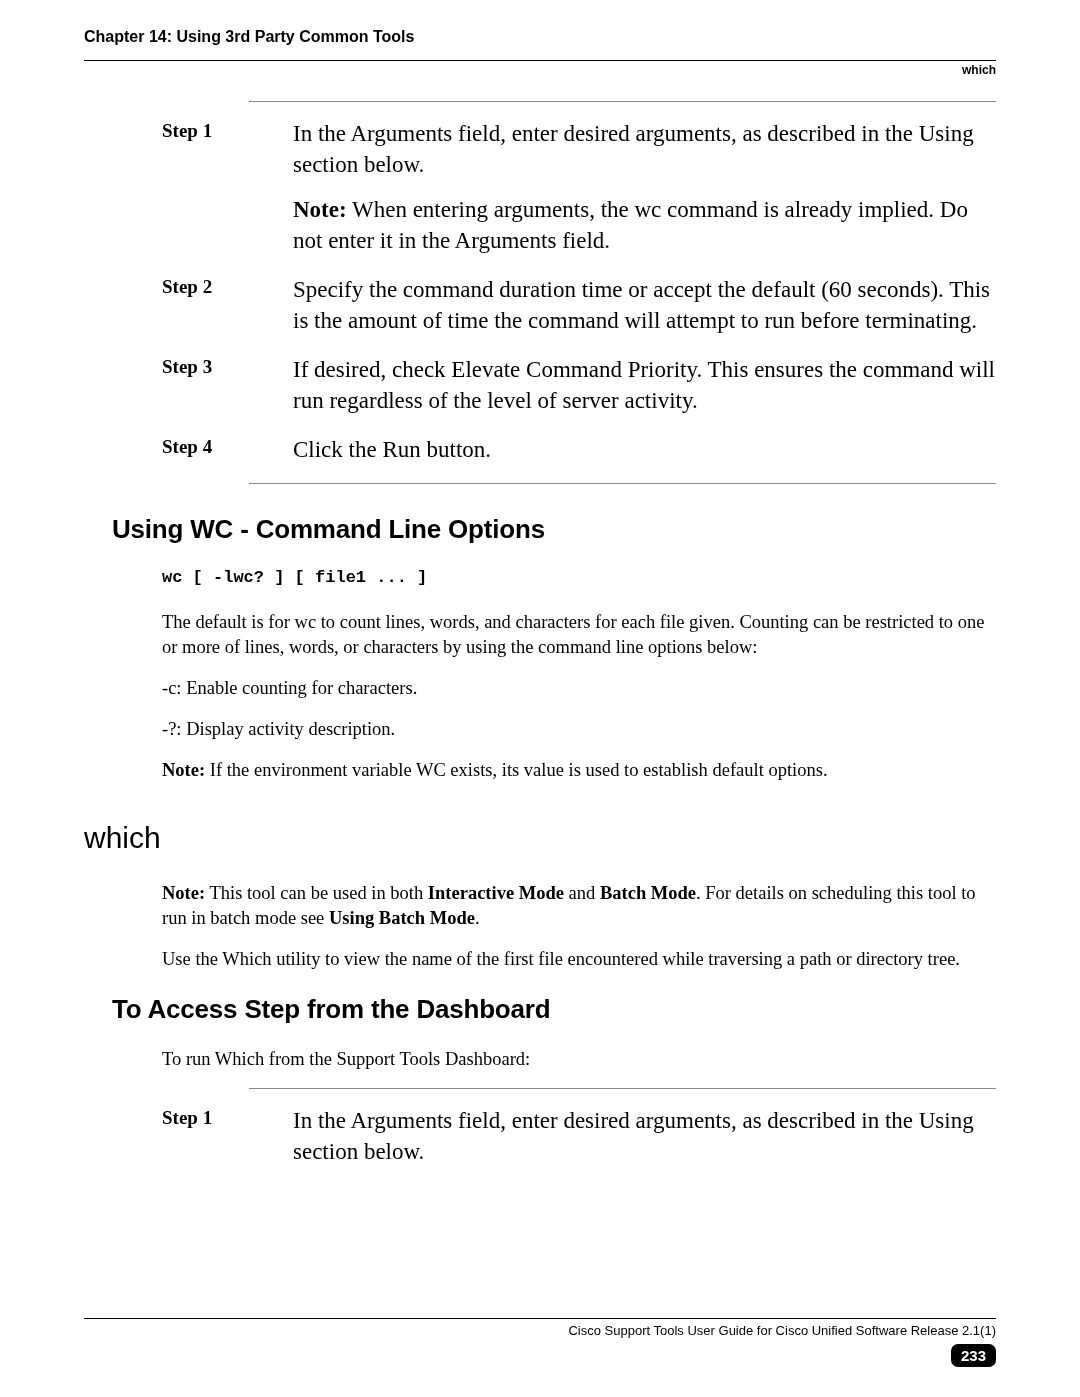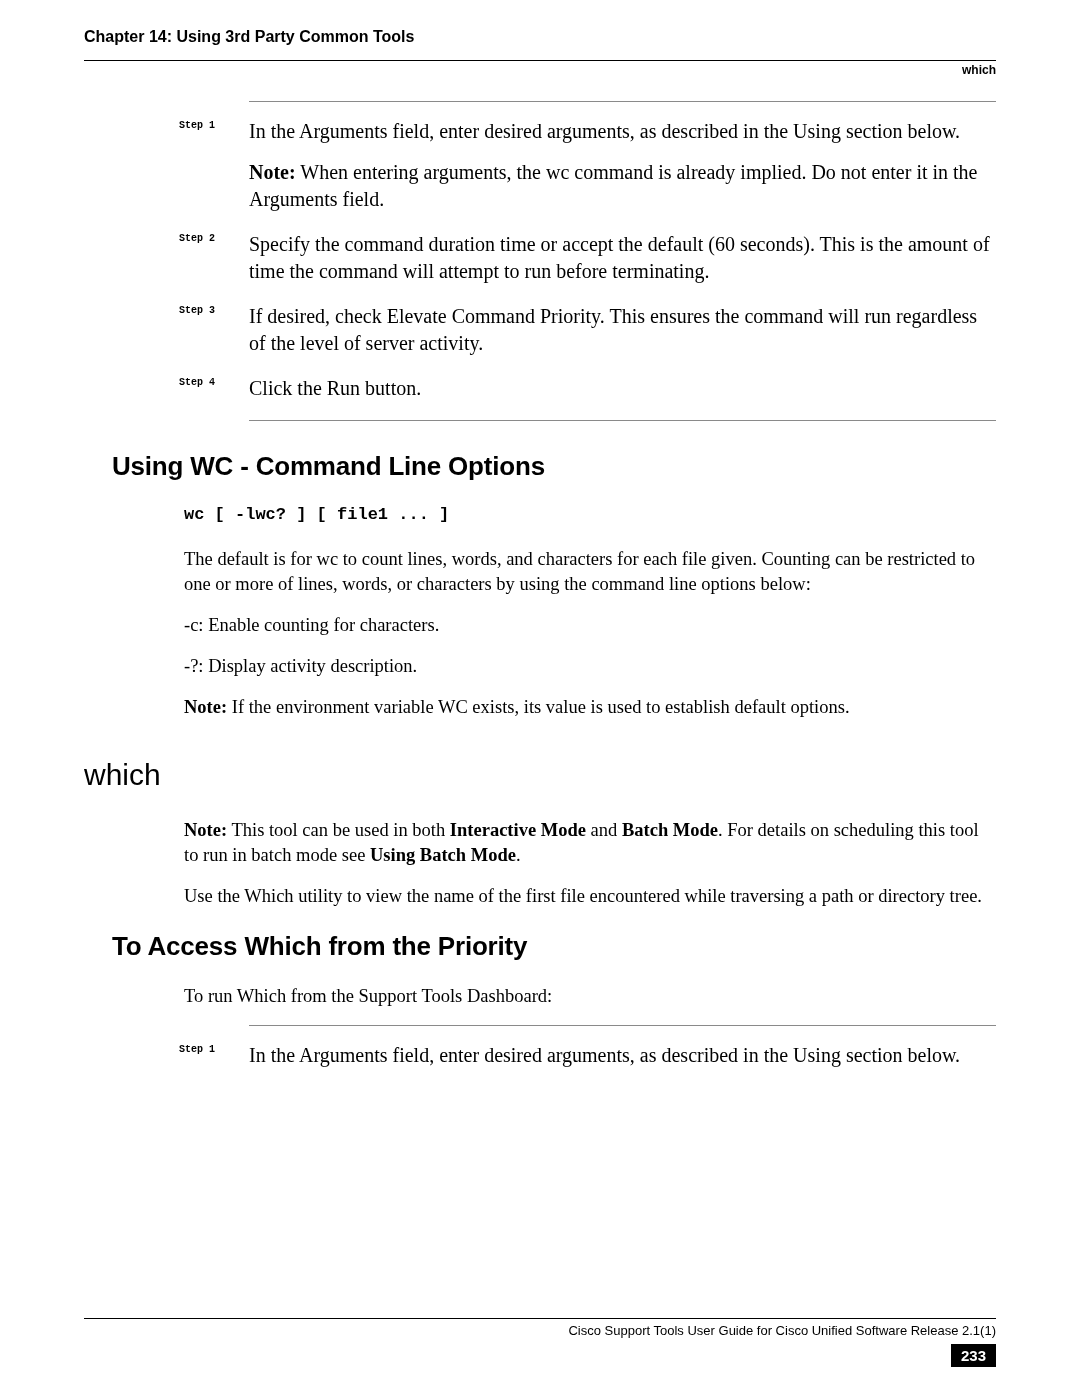--- a/index.html
+++ b/index.html
@@ -43,32 +43,33 @@
     margin-bottom: 16px;
     margin-top: 6px;
   }
 
   .proc-row {
     display: flex;
     margin-bottom: 18px;
   }
   .step-label {
     flex: 0 0 165px;
-    font-family: Liberation Mono, monospace;
-    font-weight: bold;
-    font-size: 10px;
-    text-align: right;
+    font-family: Liberation Serif, serif;
+    font-weight: bold;
+    font-size: 19px;
+    text-align: left;
     padding-right: 34px;
     padding-left: 78px;
     padding-top: 2px;
   }
   .step-body {
     flex: 1;
-    font-size: 20px;
+    font-size: 23px;
     line-height: 1.35;
+    margin-left: 44px;
   }
   .step-body p { margin-bottom: 14px; }
   .step-body p:last-child { margin-bottom: 0; }
   .b { font-weight: bold; }
 
   .h2 {
     font-family: Arial, Helvetica, sans-serif;
     font-weight: 700;
     font-size: 26px;
     margin-top: 30px;
@@ -78,21 +79,21 @@
   }
   .h1 {
     font-family: Arial, Helvetica, sans-serif;
     font-weight: 300;
     font-size: 30px;
     margin-top: 38px;
     margin-bottom: 26px;
   }
 
   .body-block {
-    margin-left: 100px;
+    margin-left: 78px;
     font-size: 18.5px;
     line-height: 1.35;
   }
   .body-block p { margin-bottom: 16px; }
   .code-line {
     font-family: "Courier New", Courier, monospace;
     font-weight: bold;
     font-size: 17px;
     margin-bottom: 20px;
   }
@@ -119,20 +120,21 @@
     justify-content: flex-end;
   }
   .page-num {
     background: #000;
     color: #fff;
     font-family: Arial, Helvetica, sans-serif;
     font-weight: bold;
     font-size: 15px;
     padding: 3px 10px;
     display: inline-block;
+    border-radius: 7px;
   }
 </style>
 </head>
 <body>
 
 <div class="chapter-header">Chapter 14: Using 3rd Party Common Tools</div>
 <hr class="top-rule">
 <div class="section-header-right">which</div>
 
 <div class="content">
@@ -185,21 +187,21 @@
 
   <div class="h1">which</div>
 
   <div class="body-block">
     <p>
       <span class="b">Note:</span><span> This tool can be used in both </span><span class="b">Interactive Mode</span><span> and </span><span class="b">Batch Mode</span><span>. For details on scheduling this tool to run in batch mode see </span><span class="b">Using Batch Mode</span><span>.</span>
     </p>
     <p>Use the Which utility to view the name of the first file encountered while traversing a path or directory tree.</p>
   </div>
 
-  <div class="h2" style="margin-top:22px;">To Access Which from the Priority</div>
+  <div class="h2" style="margin-top:22px;">To Access Step from the Dashboard</div>
 
   <div class="body-block">
     <p>To run Which from the Support Tools Dashboard:</p>
   </div>
 
   <hr class="proc-rule" style="margin-top:8px;">
 
   <div id="which-steps">
       <div class="proc-row">
         <div class="step-label">Step 1</div>

